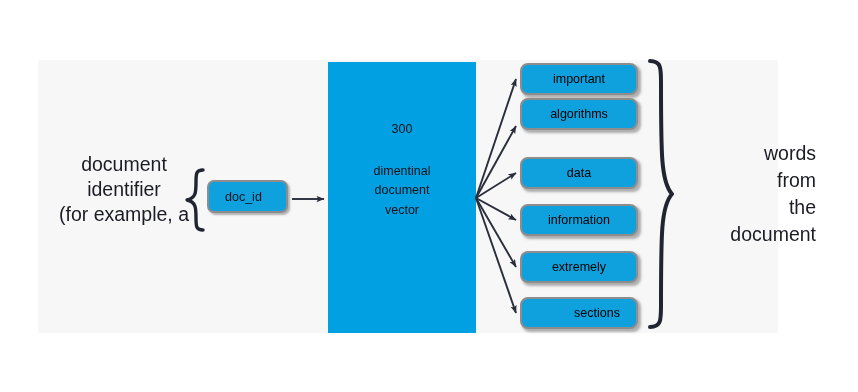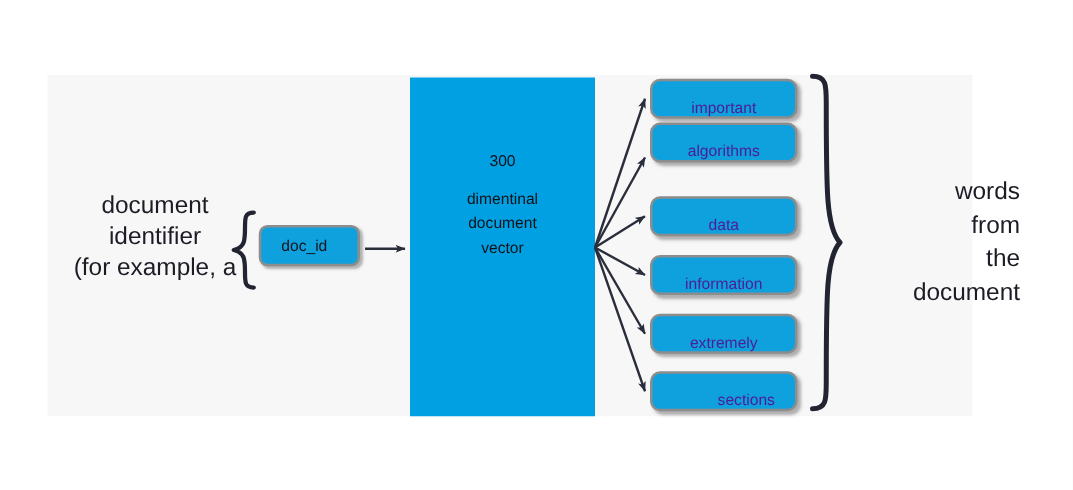--- a/index.html
+++ b/index.html
@@ -92,39 +92,39 @@
     left: 328px;
     top: 120px;
     width: 148px;
     text-align: center;
     font-size: 12.5px;
     line-height: 19.5px;
     color: #101218;
   }
   .vector-text .dim-num {
     display: block;
-    margin-bottom: 10px;
+    margin-bottom: 22px;
   }
 
   
   .word-box {
     position: absolute;
     left: 520px;
     width: 118px;
     height: 32px;
     background: #0fa0de;
     border: 2px solid #8d8d8d;
     border-radius: 8px;
     box-sizing: border-box;
     box-shadow: 2.5px 2.5px 2.5px rgba(125,125,125,0.6);
     display: flex;
-    align-items: flex-end;
+    align-items: center;
     justify-content: center;
     font-size: 12.5px;
-    color: #4c1d95;
+    color: #000000;
   }
 
   
   .right-label {
     position: absolute;
     left: 684px;
     top: 140px;
     width: 132px;
     text-align: right;
     font-size: 19.5px;

